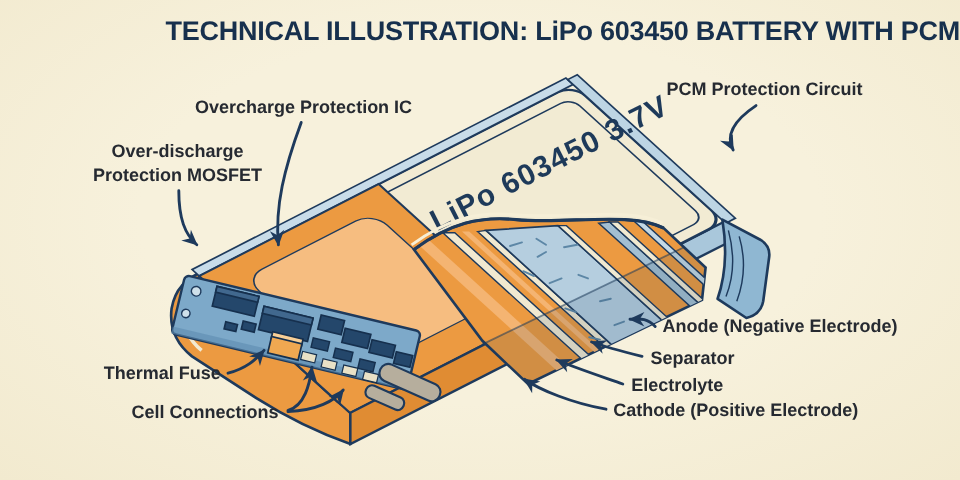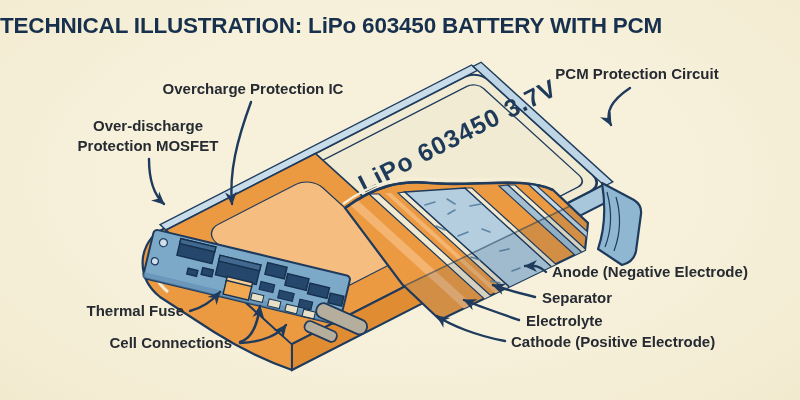--- a/index.html
+++ b/index.html
@@ -3,21 +3,21 @@
 <meta charset="utf-8">
 <style>
   html,body{margin:0;padding:0;}
   body{font-family:"Liberation Sans", sans-serif;}
   .stage{
     position:relative;width:800px;height:400px;overflow:hidden;
     background:radial-gradient(ellipse at 50% 45%, #f7f1dc 50%, #f2eacf 100%);
   }
   .title{
     position:absolute;top:13px;left:0;width:100%;
-    text-align:left;font-size:22.5px;font-weight:800;
+    text-align:right;font-size:22.5px;font-weight:800;
     color:#17304d;letter-spacing:-0.2px;
   }
   svg{position:absolute;top:0;left:0;}
   .lbl{font-size:15px;font-weight:700;fill:#262a31;}
   .pouch-txt{font-size:25px;font-weight:700;fill:#1e3a5a;letter-spacing:1px;}
   .leader{fill:none;stroke:#1e3a5c;stroke-width:2.4;stroke-linecap:round;}
   .ol{stroke:#1e3a5c;}
 </style>
 </head>
 <body>

